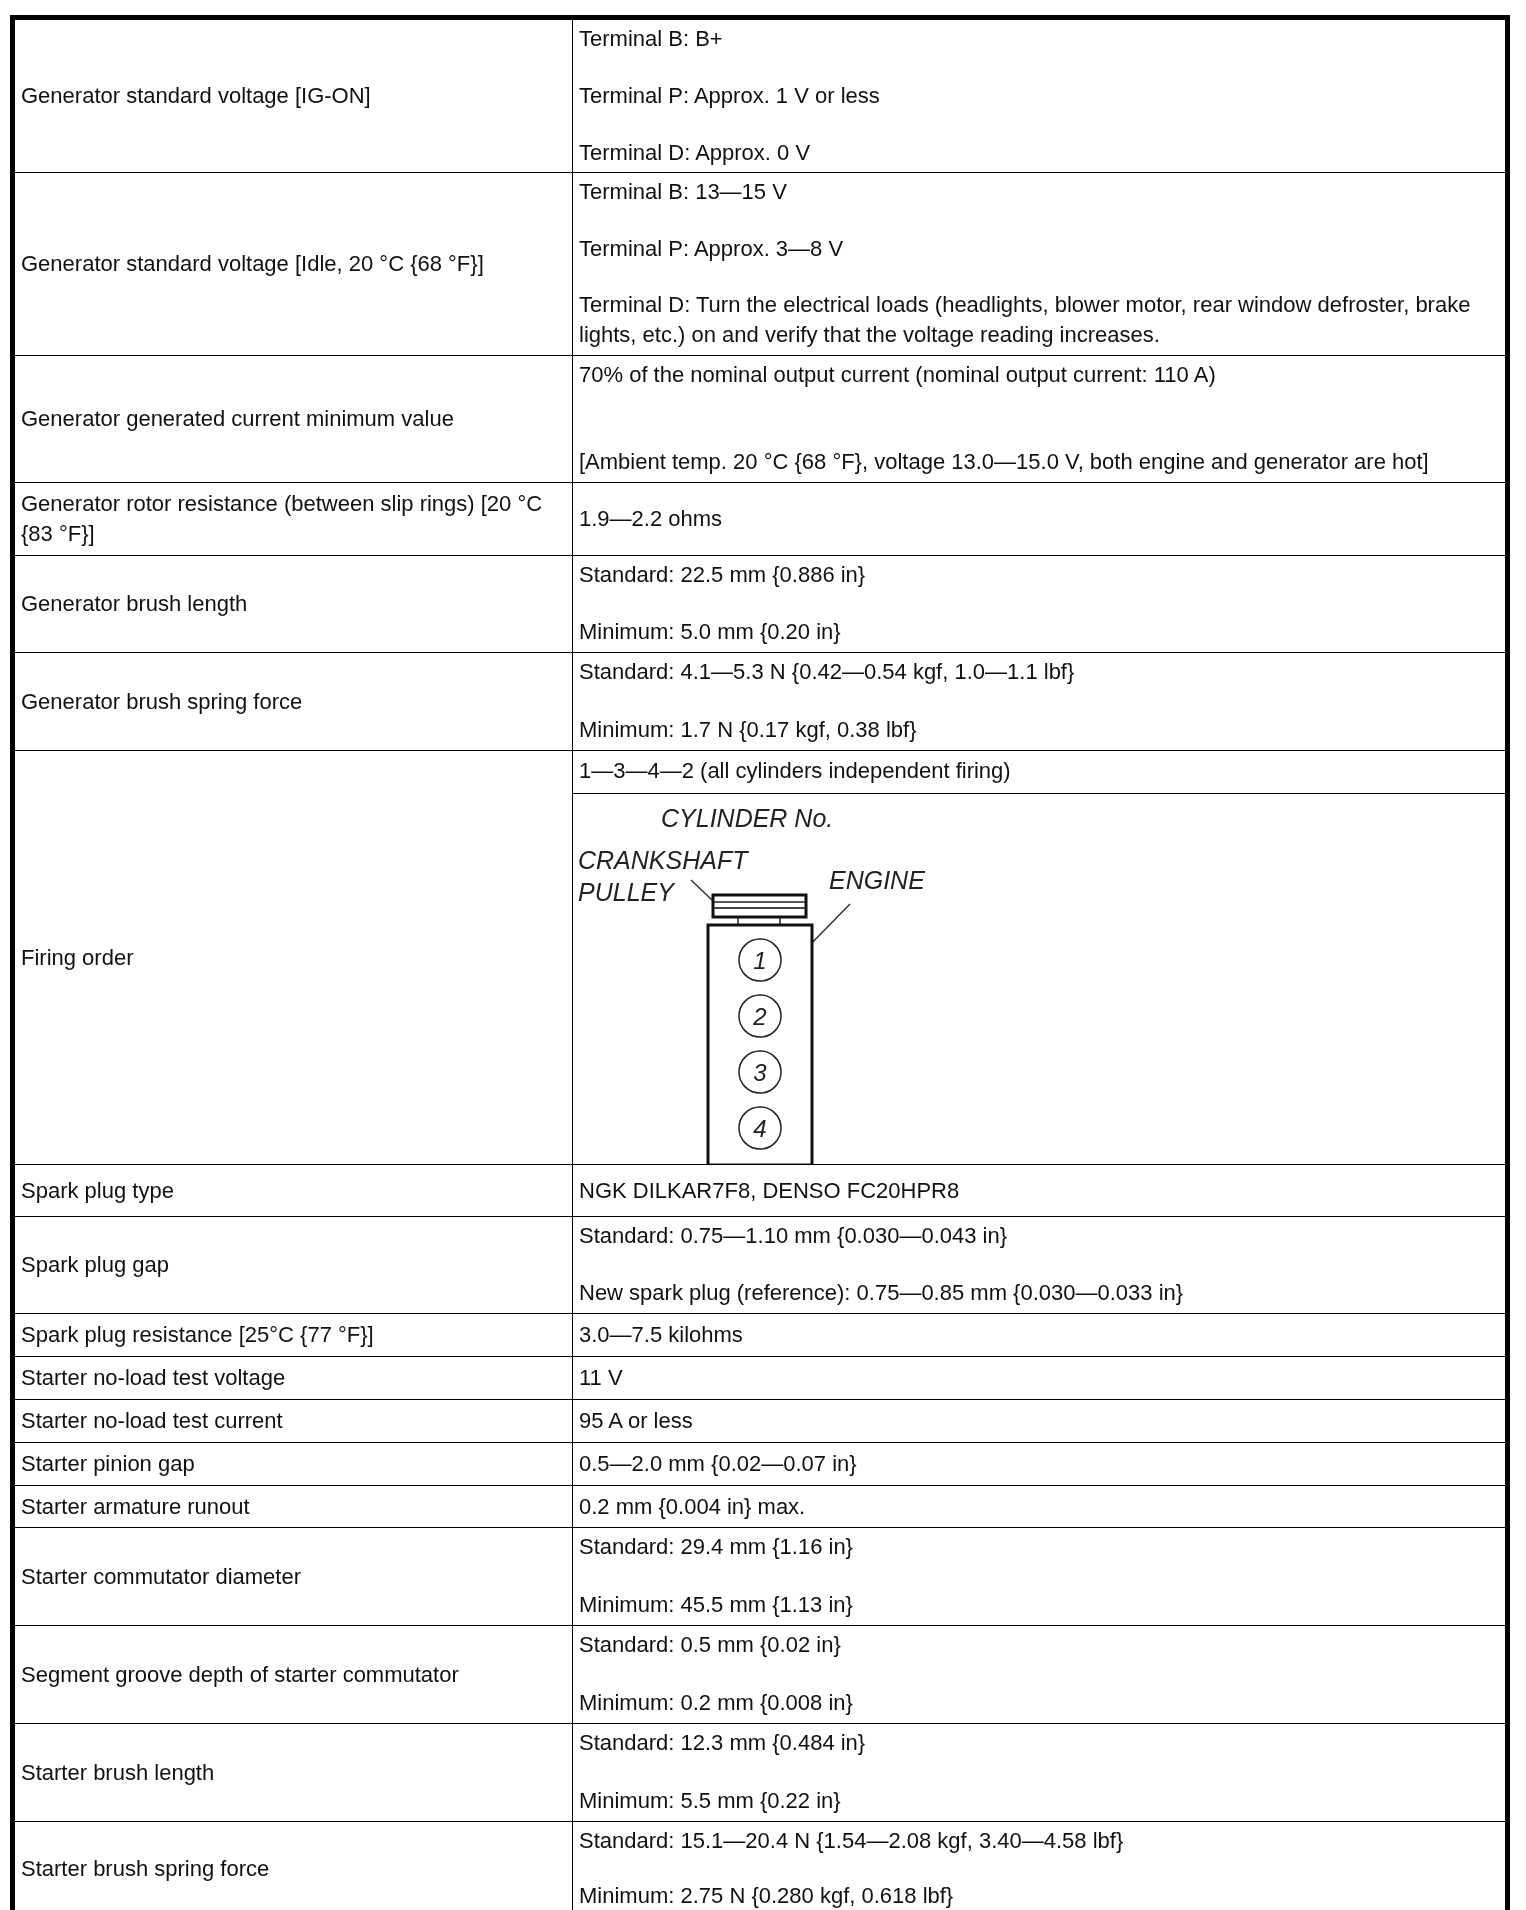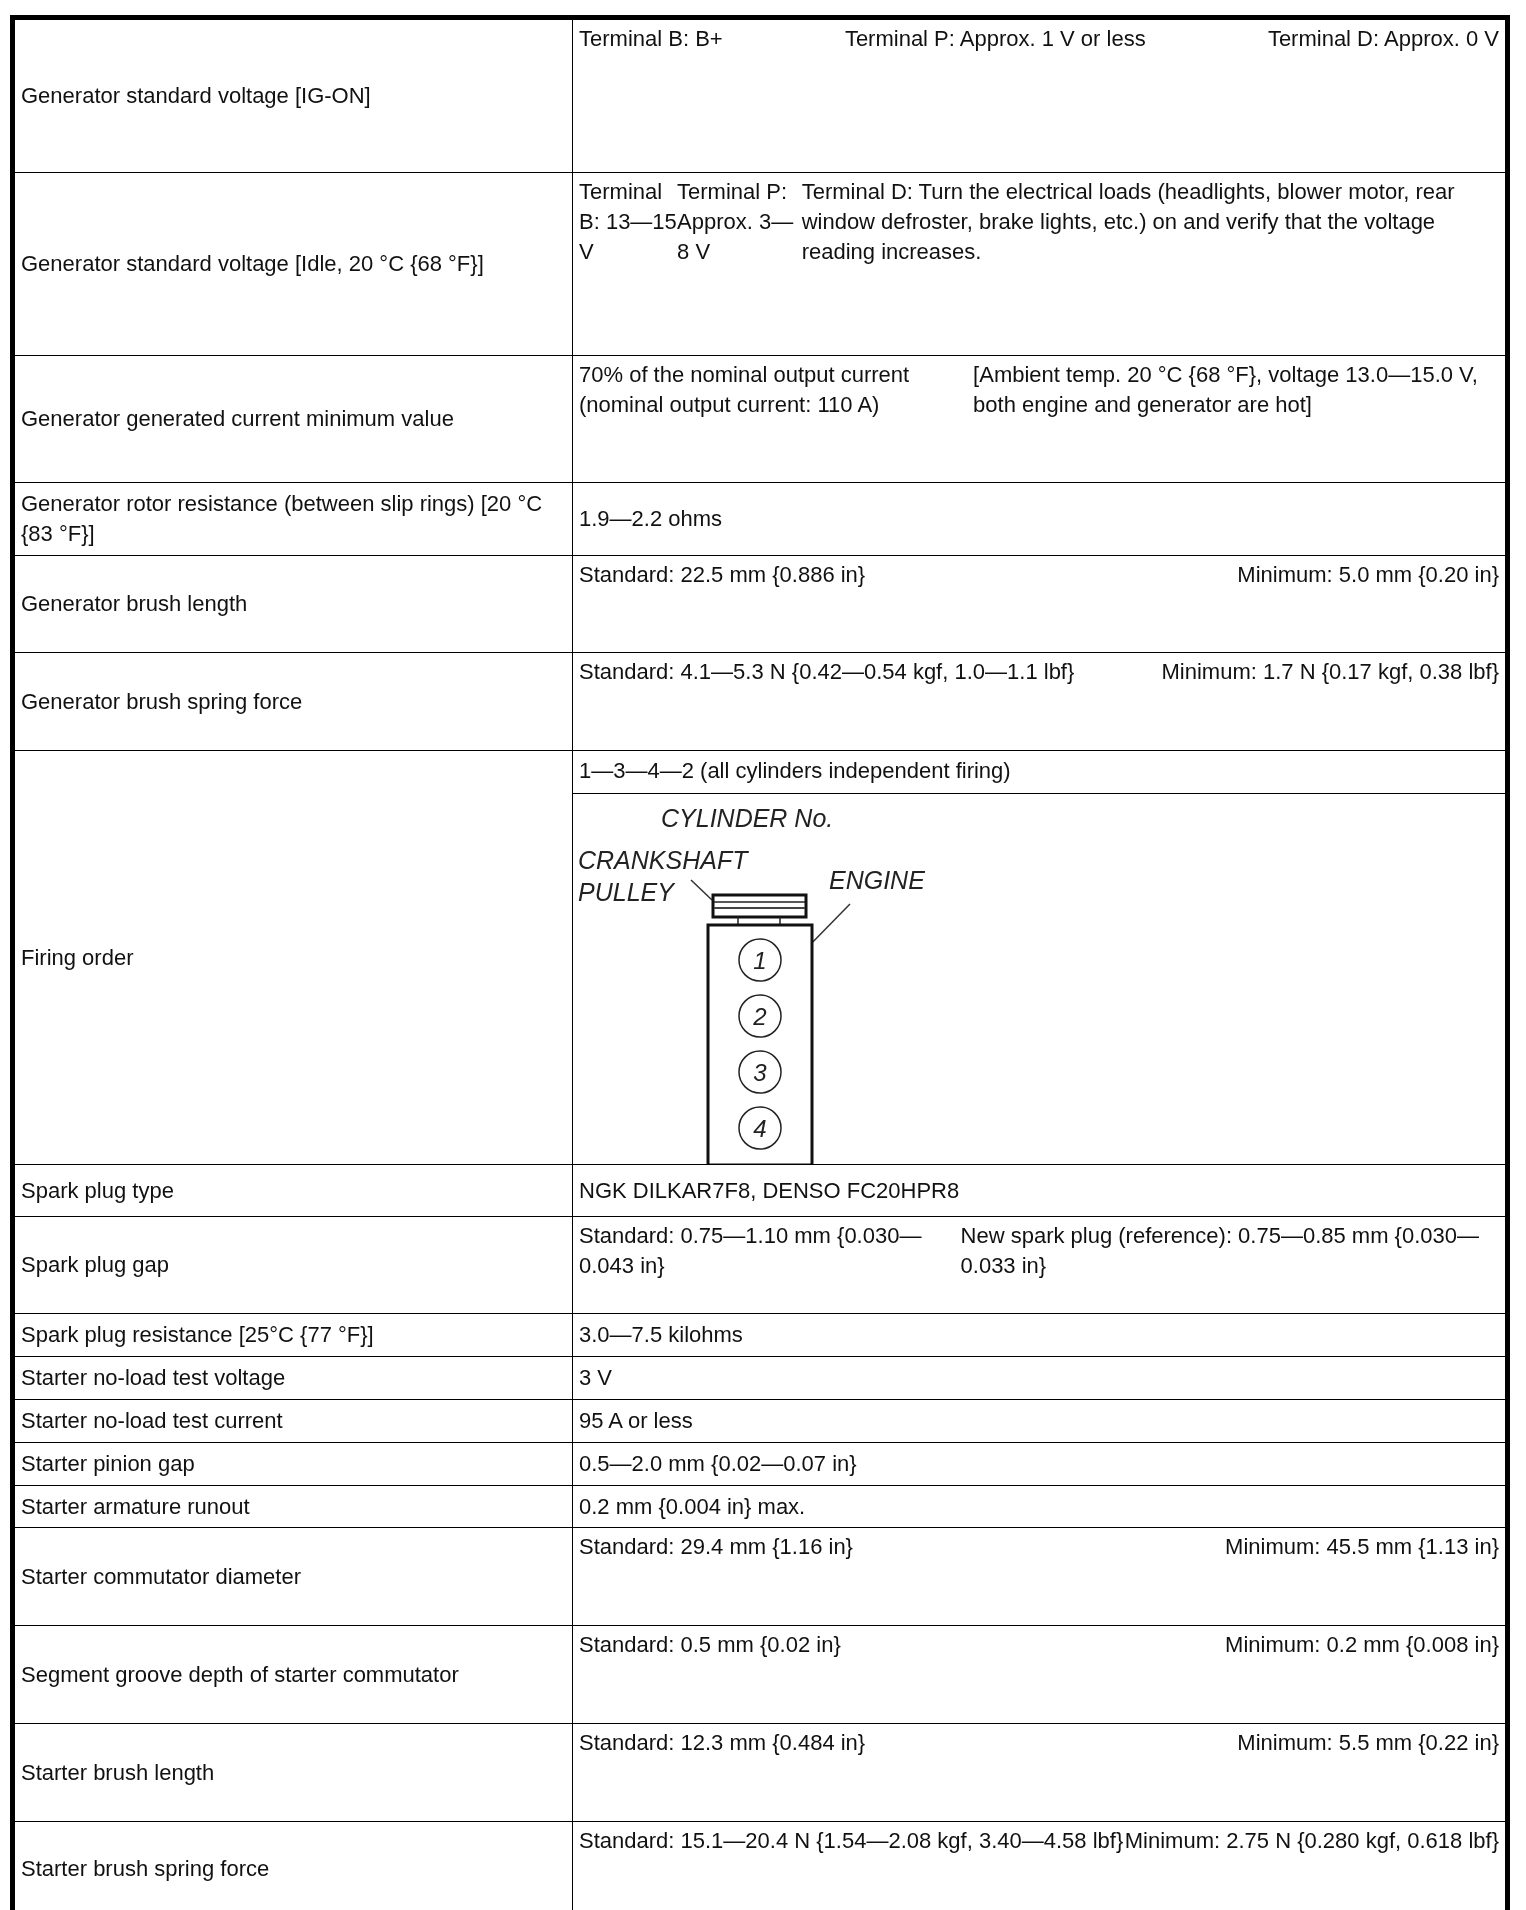--- a/index.html
+++ b/index.html
@@ -4,21 +4,21 @@
 <style>
   html, body { margin: 0; padding: 0; background: #ffffff; }
   body { width: 1526px; height: 1910px; position: relative; overflow: hidden;
          font-family: "Liberation Sans", "DejaVu Sans", sans-serif; color: #111; }
   .spec-table { position: absolute; left: 10px; top: 15px; width: 1500px;
                 border-collapse: collapse; border: 5px solid #000; table-layout: fixed; }
   .spec-table td { border: 1.5px solid #000; padding: 0 6px; vertical-align: middle;
                    font-size: 22px; line-height: 30px; }
   .col-label { width: 560px; }
   .value-cell { padding: 0 !important; vertical-align: top !important; }
-  .value-lines { display: flex; flex-direction: row; justify-content: space-between;
+  .value-lines { display: flex; flex-direction: column; justify-content: space-between;
                  height: 100%; padding: 4px 6px 4px 6px; box-sizing: border-box; }
   .value-line { display: block; }
   .sub-row-divider { border-top: 1.5px solid #000; }
   .diagram { position: relative; height: 370px; font-style: italic; }
   .diagram svg { position: absolute; left: 0; top: 0; }
   .diagram text { font-family: "Liberation Sans", "DejaVu Sans", sans-serif; fill: #222; }
 </style>
 </head>
 <body>
 
@@ -144,21 +144,21 @@
       </td>
     </tr>
 
     <tr style="height:43px">
       <td>Spark plug resistance [25°C {77 °F}]</td>
       <td>3.0—7.5 kilohms</td>
     </tr>
 
     <tr style="height:43px">
       <td>Starter no-load test voltage</td>
-      <td>3 V</td>
+      <td>11 V</td>
     </tr>
 
     <tr style="height:43px">
       <td>Starter no-load test current</td>
       <td>95 A or less</td>
     </tr>
 
     <tr style="height:43px">
       <td>Starter pinion gap</td>
       <td>0.5—2.0 mm {0.02—0.07 in}</td>

